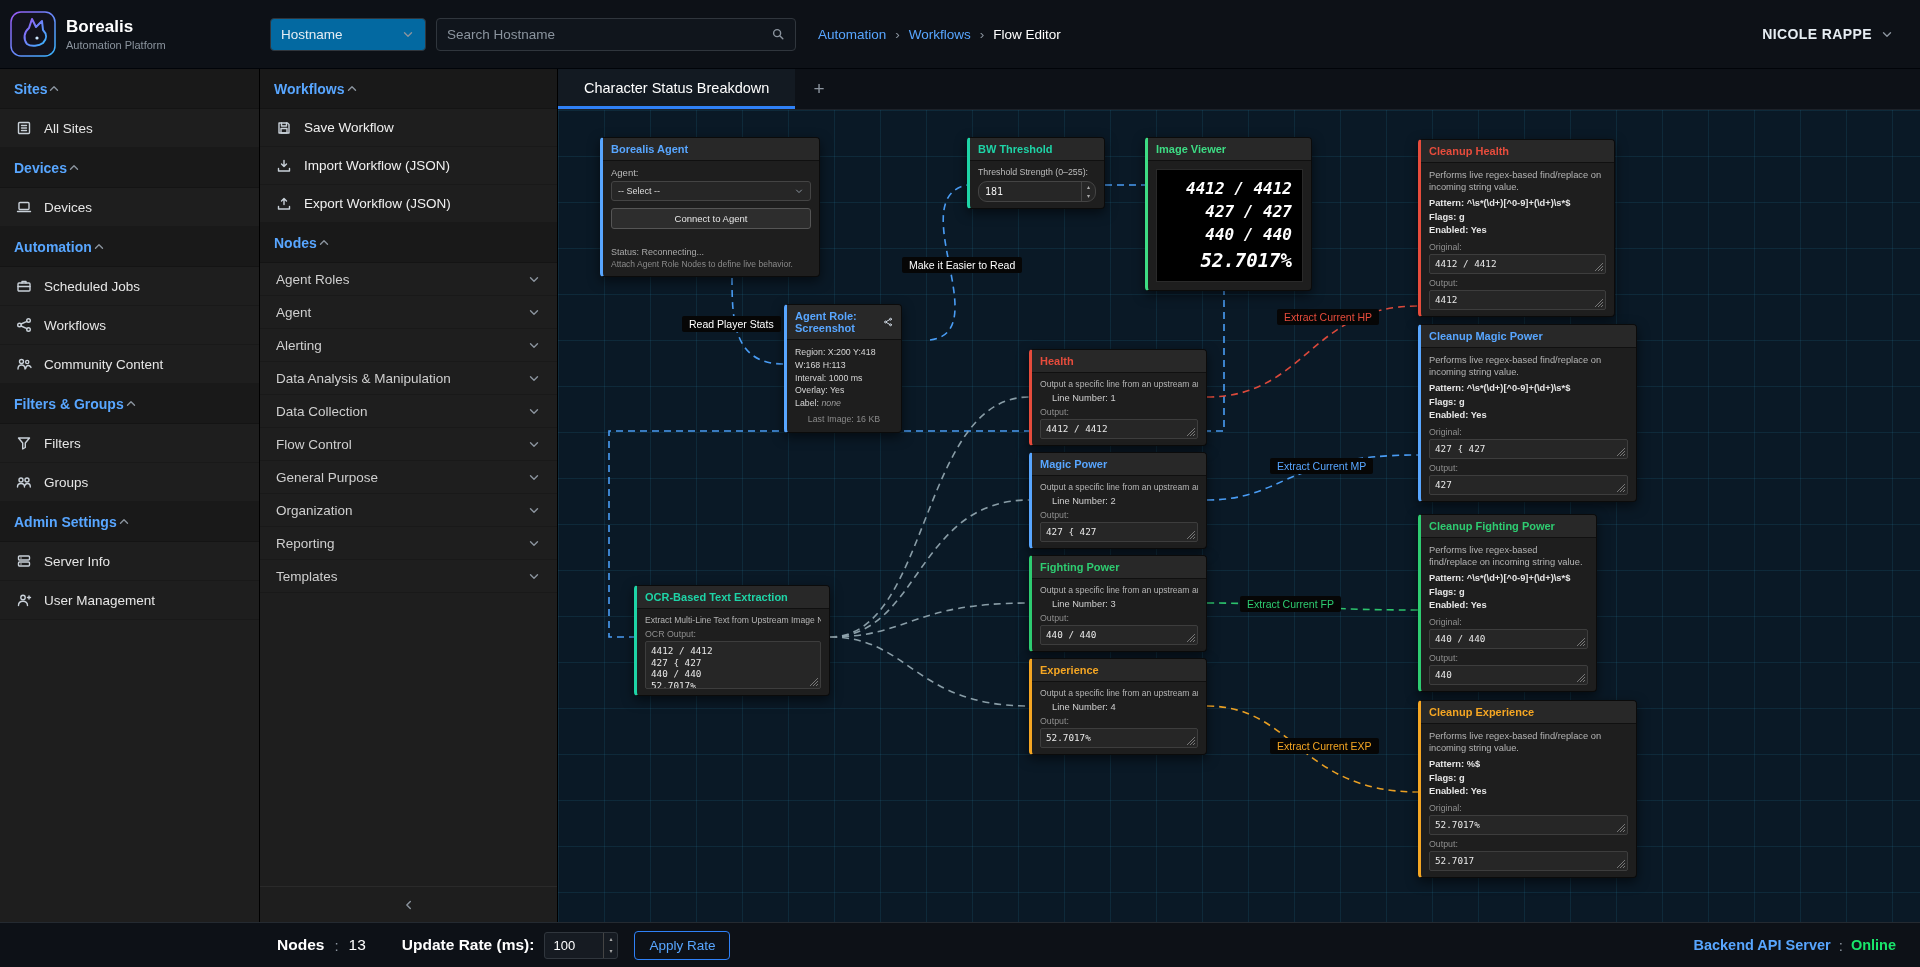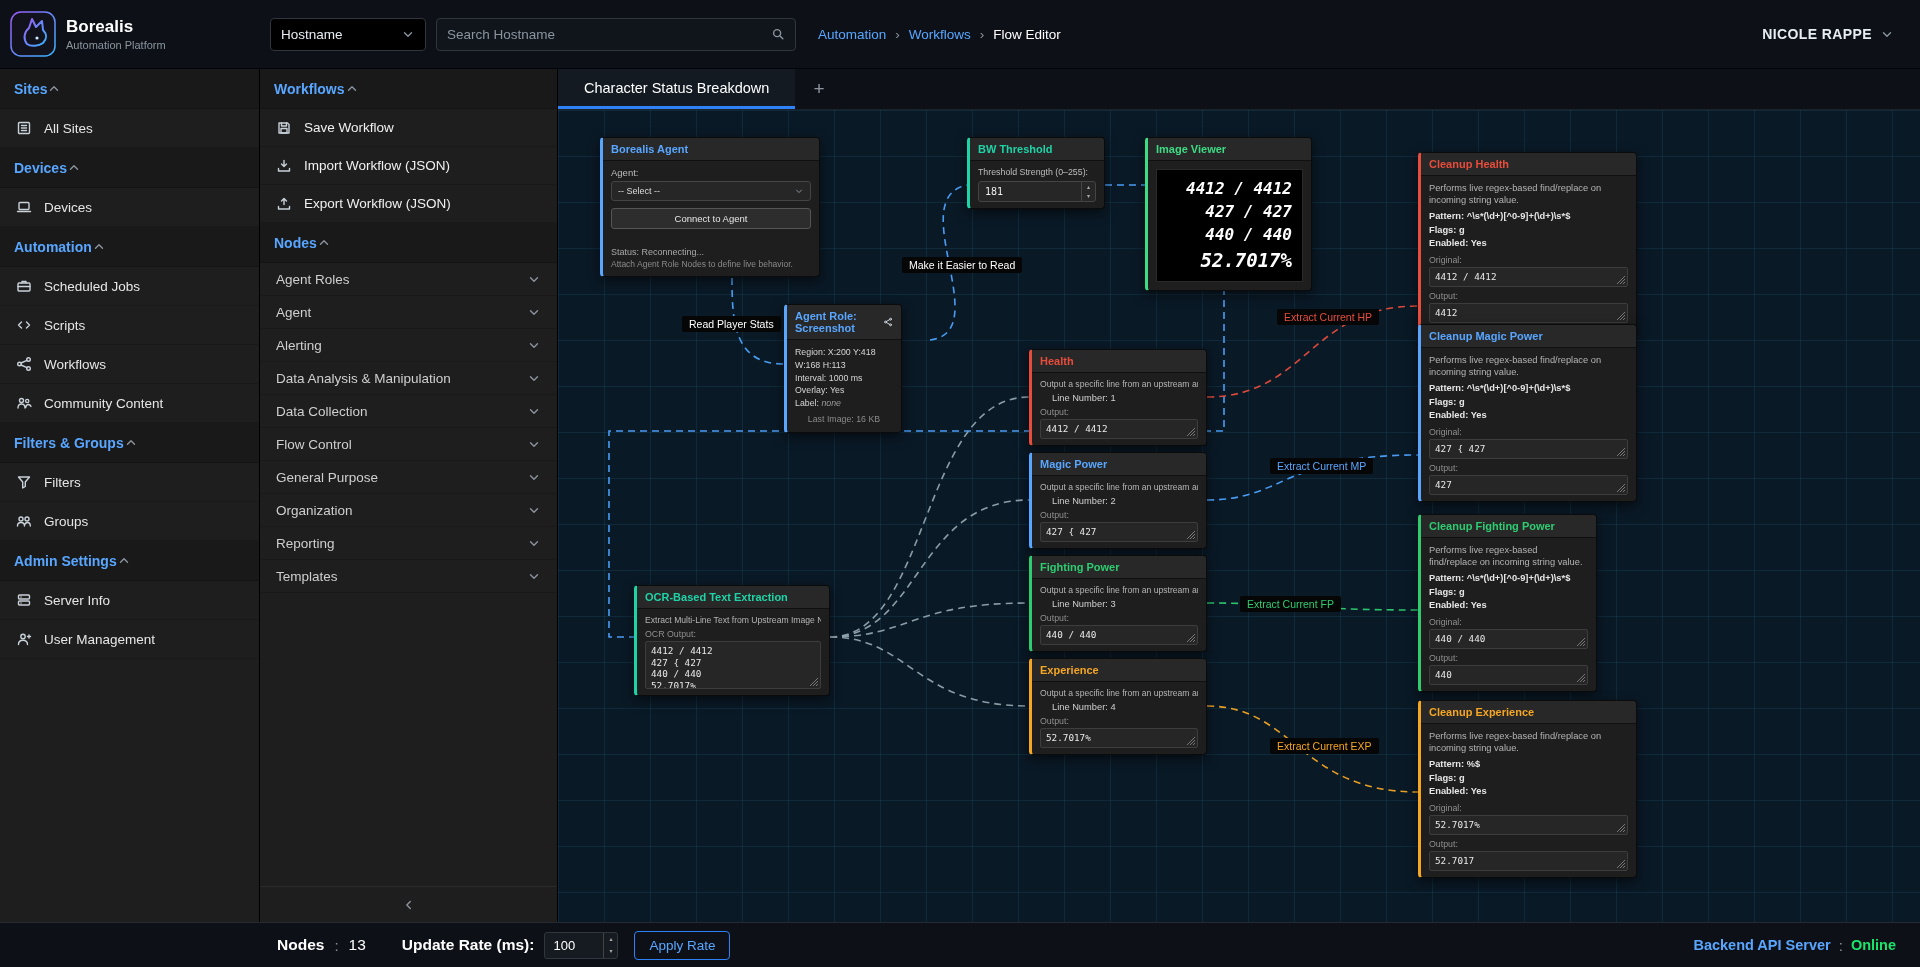--- a/index.html
+++ b/index.html
@@ -8,21 +8,21 @@
   svg{display:block}
   .chev{width:14px;height:14px;stroke:#8b949e;fill:none;stroke-width:1.6;stroke-linecap:round;stroke-linejoin:round;flex:none}
   .chev.s{width:10px;height:10px}
   .ic{width:16px;height:16px;stroke:#c9d1d9;fill:none;stroke-width:1.4;stroke-linecap:round;stroke-linejoin:round;flex:none}
 
   
   .topbar{position:absolute;top:0;left:0;right:0;height:69px;display:flex;align-items:center;background:#0d1117;border-bottom:1px solid #010409;z-index:6}
   .brand{width:260px;display:flex;align-items:center;gap:10px;padding-left:10px;flex:none}
   .brand-name{font-size:17px;font-weight:bold;color:#fff}
   .brand-sub{font-size:11px;color:#8b949e;margin-top:2px}
-  .host-select{width:156px;height:33px;margin-left:10px;background:#000000;border:1px solid #30363d;border-radius:4px;display:flex;align-items:center;justify-content:space-between;padding:0 10px;font-size:13.5px;cursor:pointer;flex:none}
+  .host-select{width:156px;height:33px;margin-left:10px;background:#0369a1;border:1px solid #30363d;border-radius:4px;display:flex;align-items:center;justify-content:space-between;padding:0 10px;font-size:13.5px;cursor:pointer;flex:none}
   .searchbox{width:360px;height:33px;margin-left:10px;background:#10151c;border:1px solid #30363d;border-radius:4px;display:flex;align-items:center;padding:0 10px;flex:none}
   .searchbox input{flex:1;background:transparent;border:none;outline:none;color:#e6edf3;font-size:13.5px;font-family:inherit}
   .searchbox input::placeholder{color:#8b949e}
   .breadcrumb{display:flex;align-items:center;gap:9px;margin-left:22px;font-size:13.5px;white-space:nowrap}
   .breadcrumb a{color:#58a6ff;text-decoration:none;cursor:pointer}
   .breadcrumb .sep{color:#8b949e}
   .breadcrumb .cur{color:#fff}
   .user{margin-left:auto;margin-right:26px;display:flex;align-items:center;gap:8px;font-size:14px;font-weight:bold;letter-spacing:.4px;cursor:pointer;white-space:nowrap}
 
   
@@ -57,21 +57,21 @@
   .c-green{border-left-color:#2ecc71}.c-green>.node-hd{color:#2ecc71}
   .c-orange{border-left-color:#f5a623}.c-orange>.node-hd{color:#f5a623}
   .c-teal{border-left-color:#1ed4a7}.c-teal>.node-hd{color:#1ed4a7}
   .c-viewer{border-left-color:#3ddc84}.c-viewer>.node-hd{color:#3ddc84}
 
   .fld-label{font-size:9.5px;color:#bdbdbd;margin-bottom:3px}
   .select{height:20px;background:#262626;border:1px solid #444;border-radius:3px;display:flex;align-items:center;justify-content:space-between;padding:0 6px;font-size:9px;color:#ddd;cursor:pointer}
   .node-btn{width:100%;height:21px;margin-top:7px;background:#2d2d2d;border:1px solid #555;border-radius:3px;color:#e6e6e6;font-size:9.5px;font-family:inherit;cursor:pointer}
   .status-line{margin-top:18px;font-size:9px;color:#a9a9a9}
   .hint{margin-top:2px;font-size:8.5px;color:#8a8a8a;line-height:1.25}
-  .num-wrap{display:flex;height:21px;background:#262626;border:1px solid #444;border-radius:3px;overflow:hidden;margin-top:4px}
+  .num-wrap{display:flex;height:21px;background:#262626;border:1px solid #444;border-radius:9px;overflow:hidden;margin-top:4px}
   .num-wrap input{flex:1;min-width:0;background:transparent;border:none;outline:none;color:#eee;font-size:10px;padding:0 6px;font-family:"DejaVu Sans Mono",monospace}
   .spin{width:14px;display:flex;flex-direction:column;border-left:1px solid #444;flex:none}
   .spin span{flex:1;display:flex;align-items:center;justify-content:center;font-size:6px;color:#aaa;cursor:pointer;line-height:1}
   .viewer{margin:8px;background:#000;border:1px solid #2a2a2a;padding:7px 10px;text-align:right;
     font-family:"DejaVu Sans Mono",monospace;font-style:italic;font-weight:bold;color:#fff}
   .v-line{font-size:16px;line-height:1.45;white-space:nowrap}
   .v-line.big{font-size:19px}
   .tiny .ln{font-size:8.8px;color:#d6d6d6;line-height:1.45}
   .tiny em{color:#9a9a9a;font-style:italic}
   .tiny .center{text-align:center;color:#8a8a8a;margin-top:3px}
@@ -187,26 +187,20 @@
   </div>
   <div class="sb-item">
     <svg class="ic" viewBox="0 0 16 16">
         <rect x="2" y="5" width="12" height="8" rx="1"></rect>
         <path d="M6 5V3.5h4V5M2 8.5h12"></path>
       </svg>
     <span>Scheduled Jobs</span>
   </div>
   <div class="sb-item">
     <svg class="ic" viewBox="0 0 16 16">
-        <path d="M5.5 5L2.5 8l3 3M10.5 5l3 3-3 3"></path>
-      </svg>
-    <span>Scripts</span>
-  </div>
-  <div class="sb-item">
-    <svg class="ic" viewBox="0 0 16 16">
         <circle cx="3.5" cy="8" r="1.8"></circle>
         <circle cx="12.5" cy="3.5" r="1.8"></circle>
         <circle cx="12.5" cy="12.5" r="1.8"></circle>
         <path d="M5 7l6-2.7M5 9l6 2.7"></path>
       </svg>
     <span>Workflows</span>
   </div>
   <div class="sb-item">
     <svg class="ic" viewBox="0 0 16 16">
         <circle cx="5.5" cy="5.5" r="2"></circle>
@@ -508,21 +502,21 @@
         <span>Experience</span>
       </div>
       <div class="node-bd">
         <div class="desc-line">Output a specific line from an upstream array.</div>
         <div class="line-num">Line Number: 4</div>
         <div class="sm-label">Output:</div>
         <textarea class="nb-area" readonly="" style="">52.7017%</textarea>
       </div>
     </div>
 
-    <div class="node c-red" style="left:860px;top:42px;width:219px">
+    <div class="node c-red" style="left:860px;top:29px;width:197px">
       <div class="node-hd">
         <span>Cleanup Health</span>
       </div>
       <div class="node-bd">
         <div class="cl-desc">Performs live regex-based find/replace on incoming string value.</div>
         <div class="kv">Pattern: ^\s*(\d+)[^0-9]+(\d+)\s*$</div>
         <div class="kv">Flags: g</div>
         <div class="kv">Enabled: Yes</div>
         <div class="sm-label">Original:</div>
         <textarea class="nb-area" readonly="" style="">4412 / 4412</textarea>

